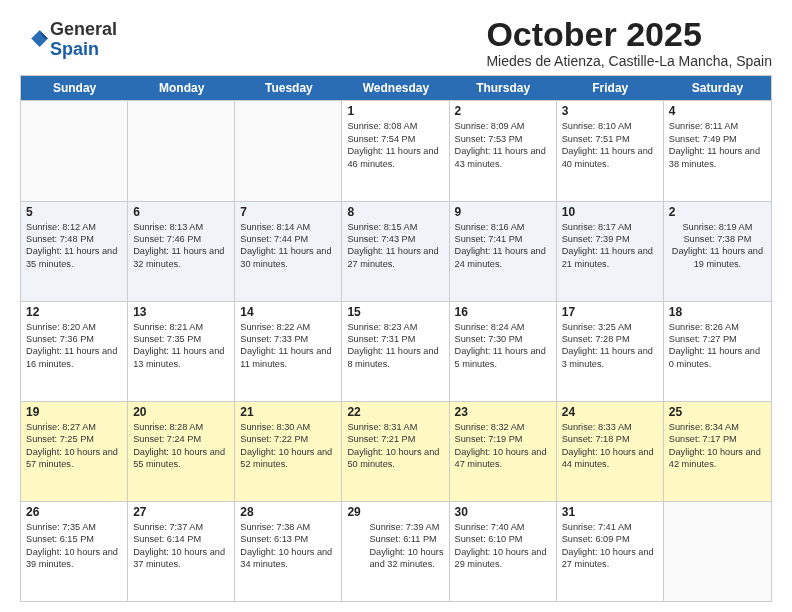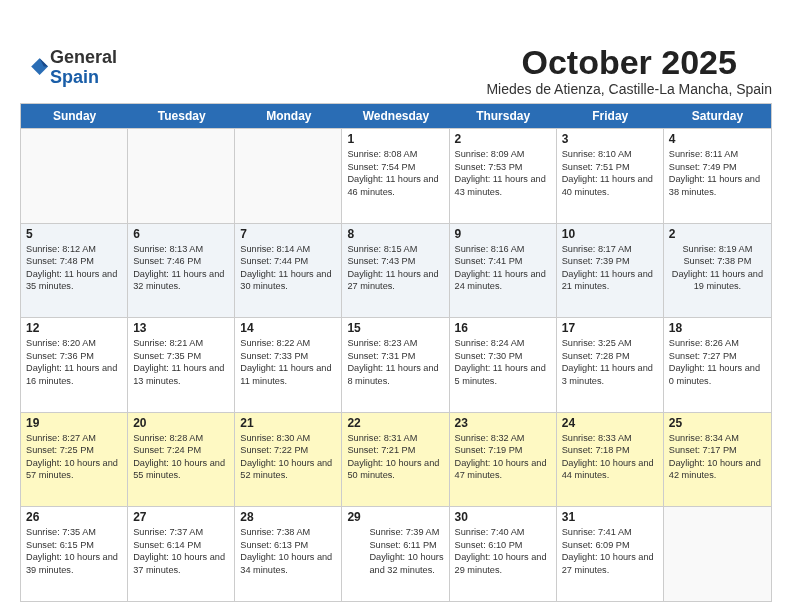--- a/index.html
+++ b/index.html
@@ -15,21 +15,20 @@
       height: 612px;
       padding: 16px 20px 10px 20px;
       display: flex;
       flex-direction: column;
     }
     .header {
       display: flex;
       align-items: flex-start;
       justify-content: space-between;
       margin-bottom: 6px;
-      margin-top: 28px;
     }
     .logo {
       display: flex;
       align-items: center;
       margin-top: 4px;
     }
     .logo-text {
       display: flex;
       flex-direction: column;
       line-height: 1.1;
@@ -43,21 +42,21 @@
       font-size: 18px;
       font-weight: bold;
       color: #1a5ea8;
     }
     .logo-icon {
       width: 28px;
       height: 28px;
       margin-right: 2px;
     }
     .title-block {
-      text-align: center;
+      text-align: left;
     }
     .month-title {
       font-size: 34px;
       font-weight: bold;
       color: #222;
       line-height: 1.1;
     }
     .subtitle {
       font-size: 14px;
       color: #333;
@@ -136,22 +135,22 @@
     </div>
     <div class="title-block">
       <div class="month-title">October 2025</div>
       <div class="subtitle">Miedes de Atienza, Castille-La Mancha, Spain</div>
     </div>
   </div>
 
   <div class="calendar">
     <div class="cal-header">
     <div class="cal-header-cell">Sunday</div>
+        <div class="cal-header-cell">Monday</div>
         <div class="cal-header-cell">Tuesday</div>
-        <div class="cal-header-cell">Monday</div>
         <div class="cal-header-cell">Wednesday</div>
         <div class="cal-header-cell">Thursday</div>
         <div class="cal-header-cell">Friday</div>
         <div class="cal-header-cell">Saturday</div>
       </div>
     <div class="cal-body">
     <div class="cal-row">
           <div class="cal-cell empty"></div>
           <div class="cal-cell empty"></div>
           <div class="cal-cell empty"></div>

